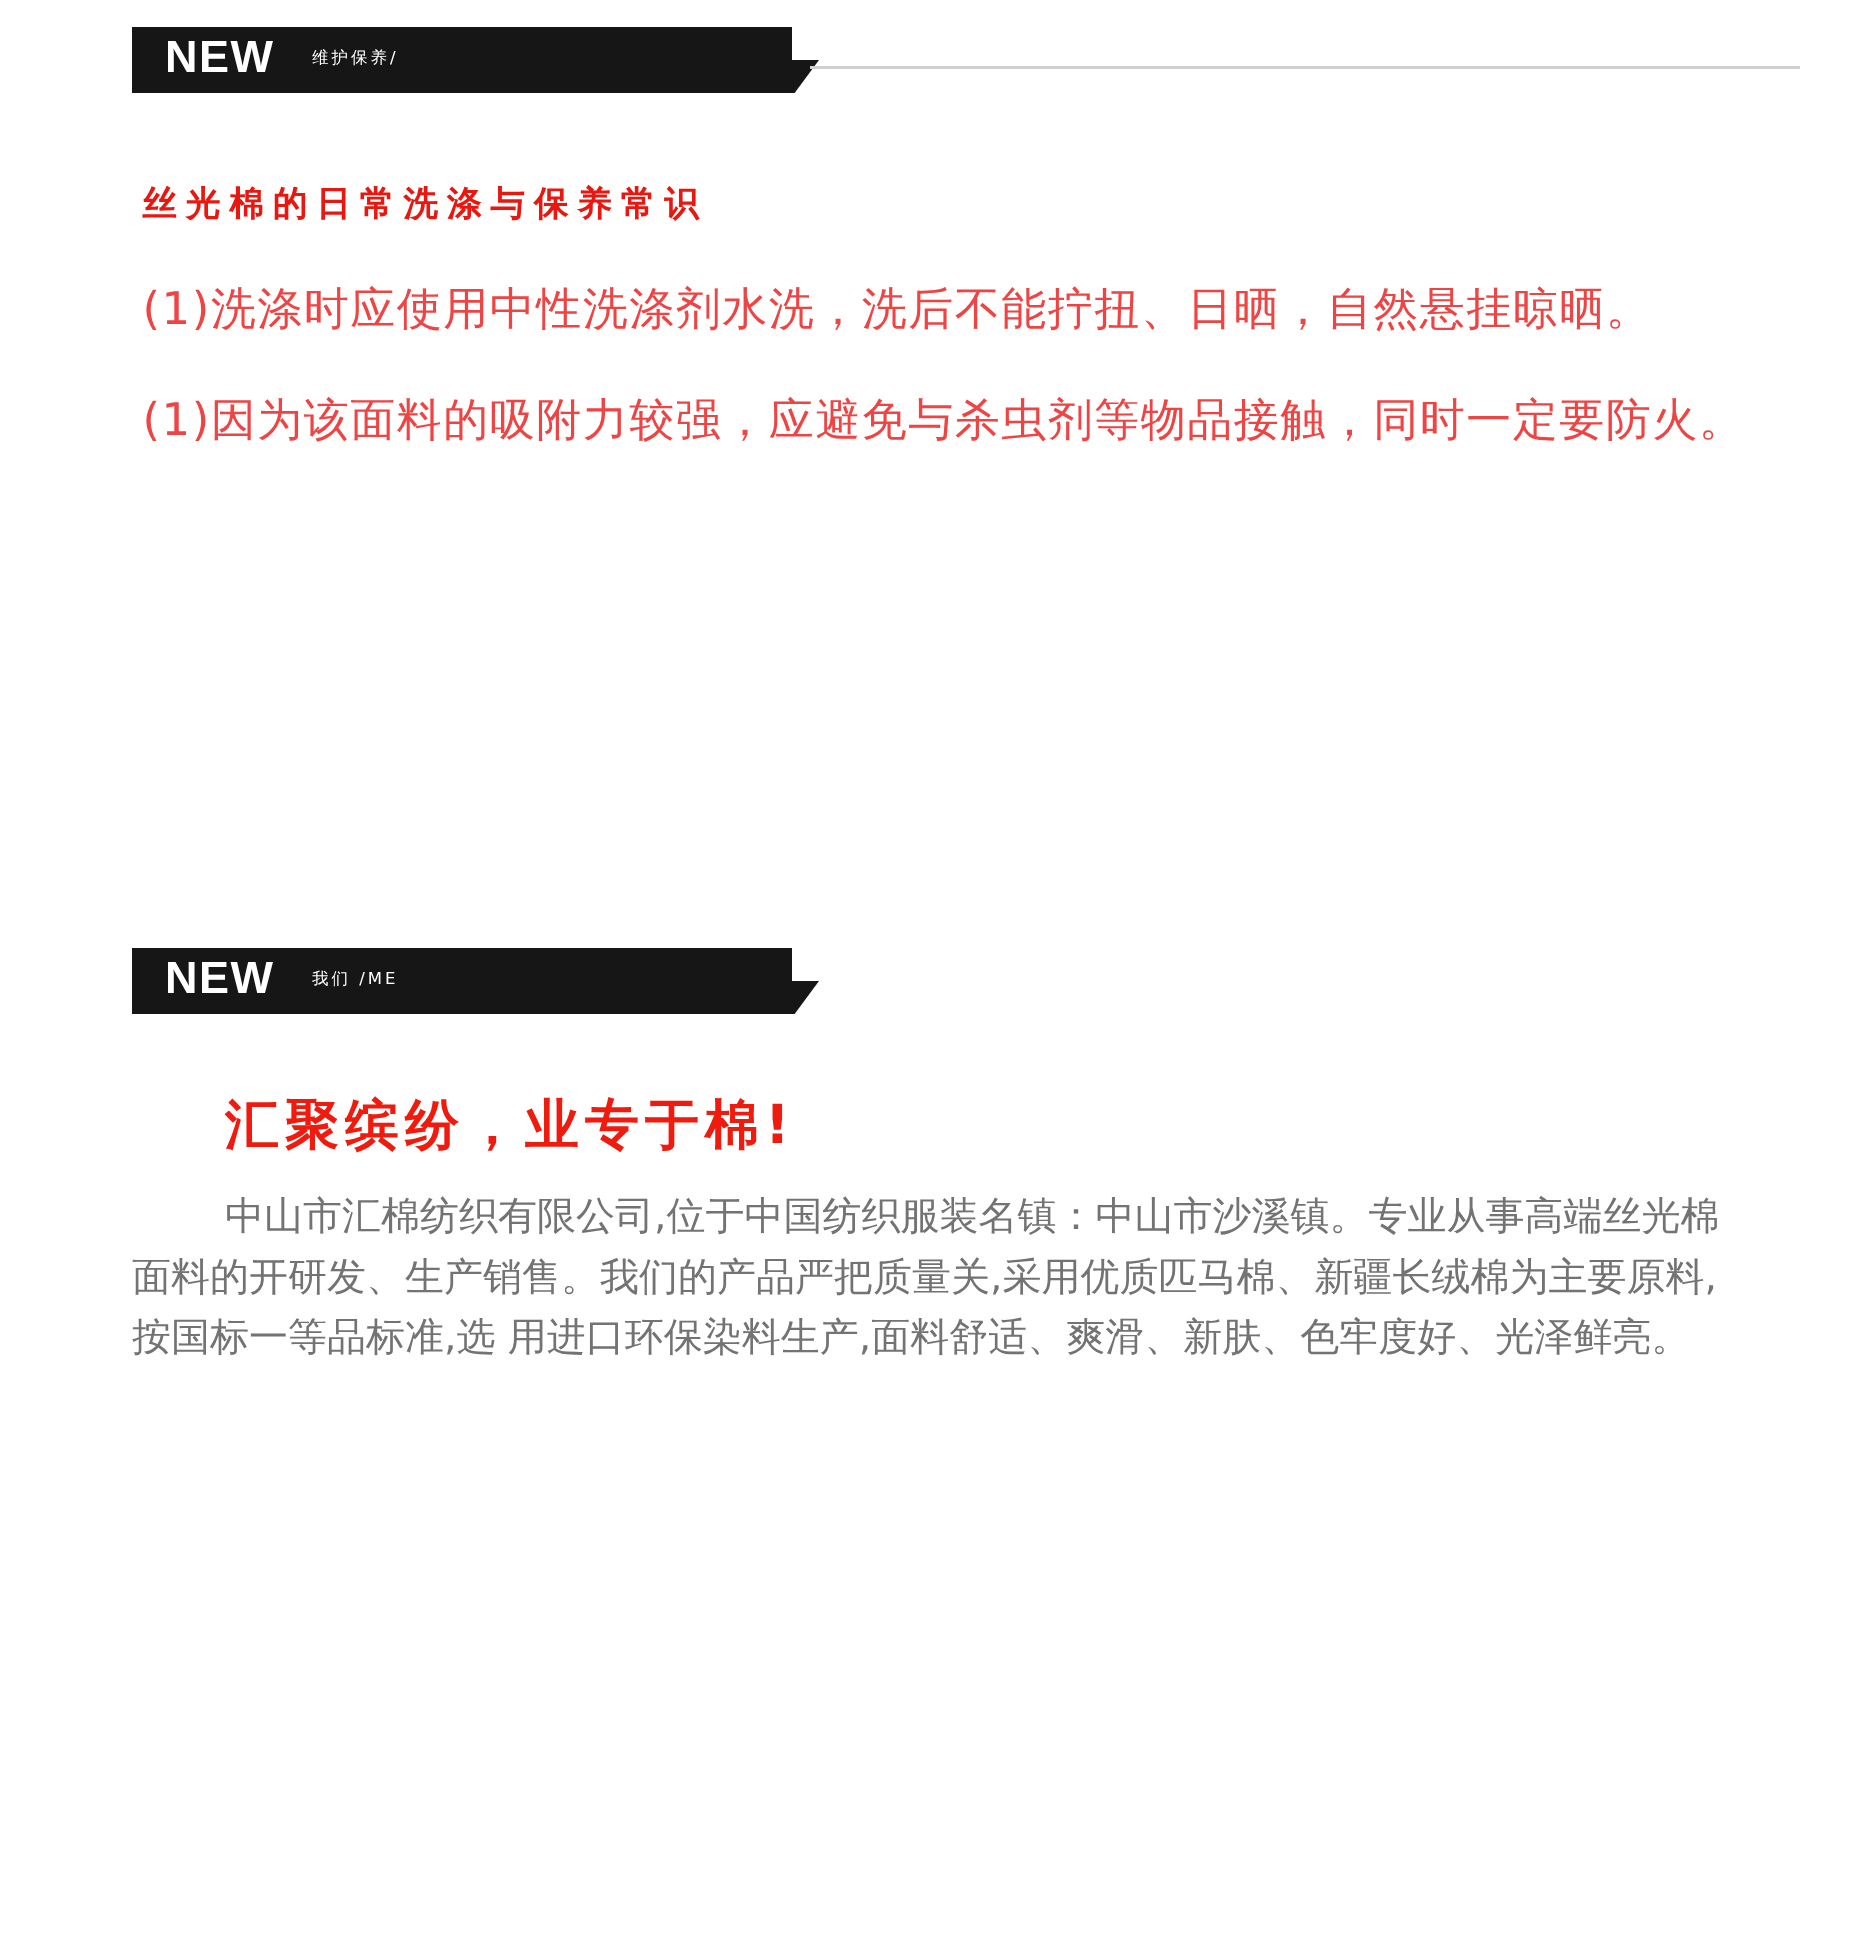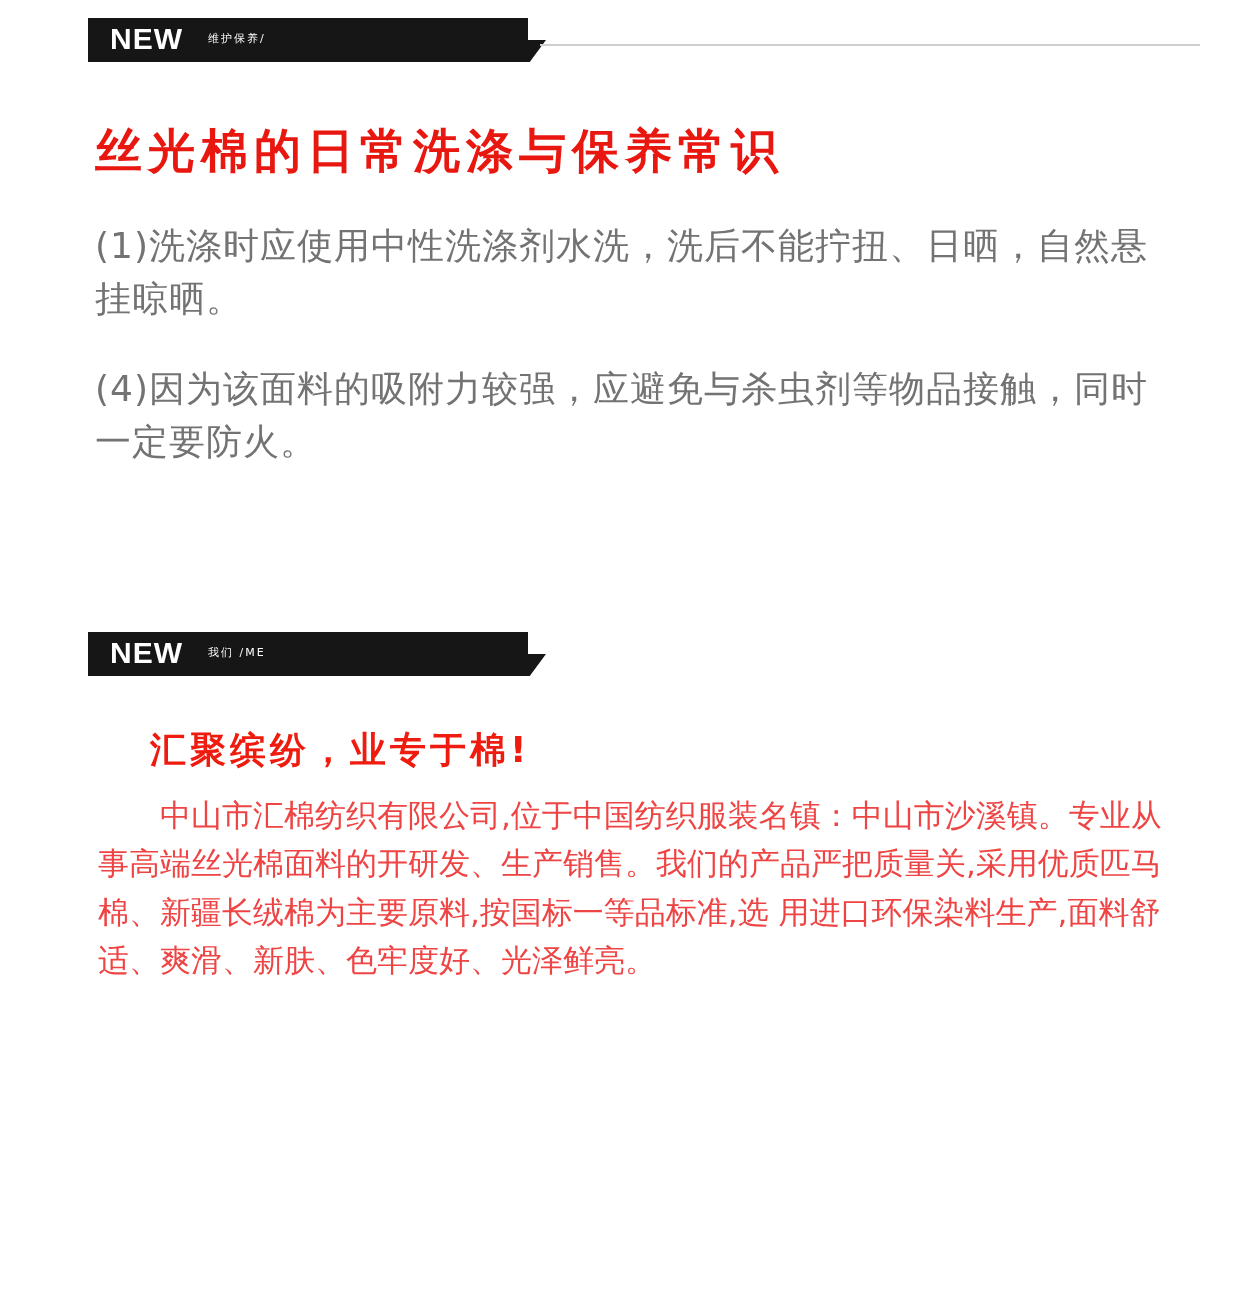--- a/index.html
+++ b/index.html
@@ -75,34 +75,34 @@
   
   #care-section {
     position: absolute;
     left: 0;
     top: 18px;
     width: 1240px;
   }
   .care-title {
     margin: 54px 0 0 95px;
     color: #e8170f;
-    font-size: 47px;
+    font-size: 23px;
     font-weight: bold;
     letter-spacing: 6px;
     font-family: "DejaVu Sans", sans-serif;
   }
   .care-list {
     margin: 34px 0 0 95px;
     width: 1070px;
   }
   .care-item {
-    font-size: 36px;
+    font-size: 30px;
     line-height: 1.48;
     letter-spacing: 1px;
-    color: #737373;
+    color: #ef4444;
     margin-bottom: 26px;
     font-family: "DejaVu Sans", sans-serif;
   }
 
   
   #about-section {
     position: absolute;
     left: 0;
     top: 632px;
     width: 1240px;
@@ -113,47 +113,47 @@
     font-size: 36px;
     font-weight: bold;
     letter-spacing: 4px;
     font-family: "DejaVu Sans", sans-serif;
   }
   .about-body {
     margin: 16px 0 0 88px;
     width: 1080px;
   }
   .about-para {
-    font-size: 31px;
+    font-size: 26px;
     line-height: 1.56;
     letter-spacing: 0px;
-    color: #ef4444;
+    color: #737373;
     text-indent: 62px;
-    margin: 0 0 6px 10px;
+    margin: 0 0 6px 0;
     font-family: "DejaVu Sans", sans-serif;
   }
 </style>
 </head>
 <body>
 
 <div id="care-section">
 
   <div class="banner">
     <div class="bar"></div>
     <div class="bar2"></div>
     <div class="new">NEW</div>
     <div class="sub">维护保养/</div>
     <div class="rule"></div>
   </div>
 
   <h1 class="care-title">丝光棉的日常洗涤与保养常识</h1>
 
   <div class="care-list">
     <p class="care-item">(1)洗涤时应使用中性洗涤剂水洗，洗后不能拧扭、日晒，自然悬挂晾晒。</p>
-    <p class="care-item">(4)因为该面料的吸附力较强，应避免与杀虫剂等物品接触，同时一定要防火。</p>
+    <p class="care-item">(1)因为该面料的吸附力较强，应避免与杀虫剂等物品接触，同时一定要防火。</p>
   </div>
 
 </div>
 
 <div id="about-section">
 
   <div class="banner">
     <div class="bar"></div>
     <div class="bar2"></div>
     <div class="new">NEW</div>

